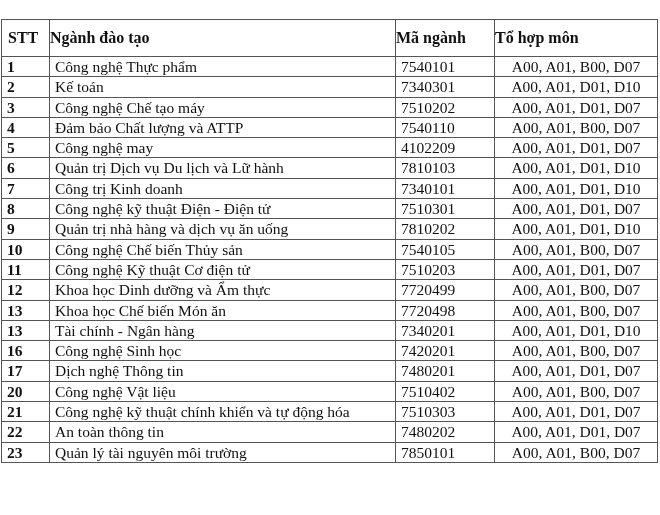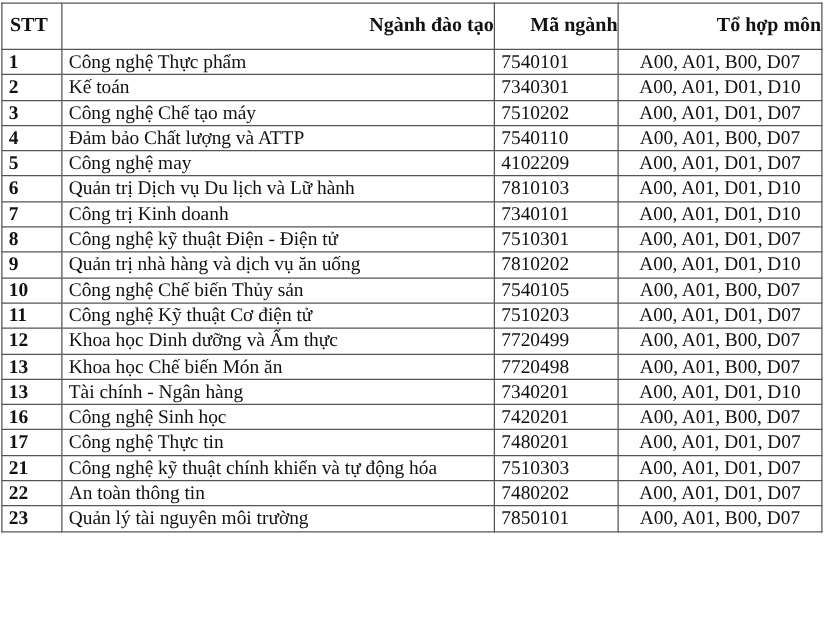--- a/index.html
+++ b/index.html
@@ -10,41 +10,41 @@
     body {
       width: 660px;
       height: 515px;
       overflow: hidden;
       font-family: "Liberation Serif", "DejaVu Serif", serif;
       color: #111111;
     }
     .wrap {
       position: absolute;
       left: 1px;
-      top: 2px;
+      top: 19px;
     }
     table {
       border-collapse: collapse;
       table-layout: fixed;
       width: 656px;
     }
     th, td {
       border: 1px solid #555555;
       padding: 0 0 0 5px;
       white-space: nowrap;
       overflow: hidden;
       font-size: 15.5px;
       line-height: 19.3px;
       height: 19.3px;
     }
     th {
       height: 36px;
       font-weight: bold;
       font-size: 16px;
-      text-align: right;
+      text-align: left;
       padding: 0;
     }
     th.stt-h { text-align: left; padding-left: 6px; }
     td.stt {
       font-weight: bold;
       padding-left: 5px;
     }
     td.combo {
       text-align: center;
       padding: 0;
@@ -159,23 +159,29 @@
           <td class="combo">A00, A01, D01, D10</td>
         </tr>
         <tr>
           <td class="stt">16</td>
           <td>Công nghệ Sinh học</td>
           <td>7420201</td>
           <td class="combo">A00, A01, B00, D07</td>
         </tr>
         <tr>
           <td class="stt">17</td>
-          <td>Công nghệ Thực tin</td>
+          <td>Dịch nghệ Thông tin</td>
           <td>7480201</td>
           <td class="combo">A00, A01, D01, D07</td>
+        </tr>
+        <tr>
+          <td class="stt">20</td>
+          <td>Công nghệ Vật liệu</td>
+          <td>7510402</td>
+          <td class="combo">A00, A01, B00, D07</td>
         </tr>
         <tr>
           <td class="stt">21</td>
           <td>Công nghệ kỹ thuật chính khiển và tự động hóa</td>
           <td>7510303</td>
           <td class="combo">A00, A01, D01, D07</td>
         </tr>
         <tr>
           <td class="stt">22</td>
           <td>An toàn thông tin</td>

